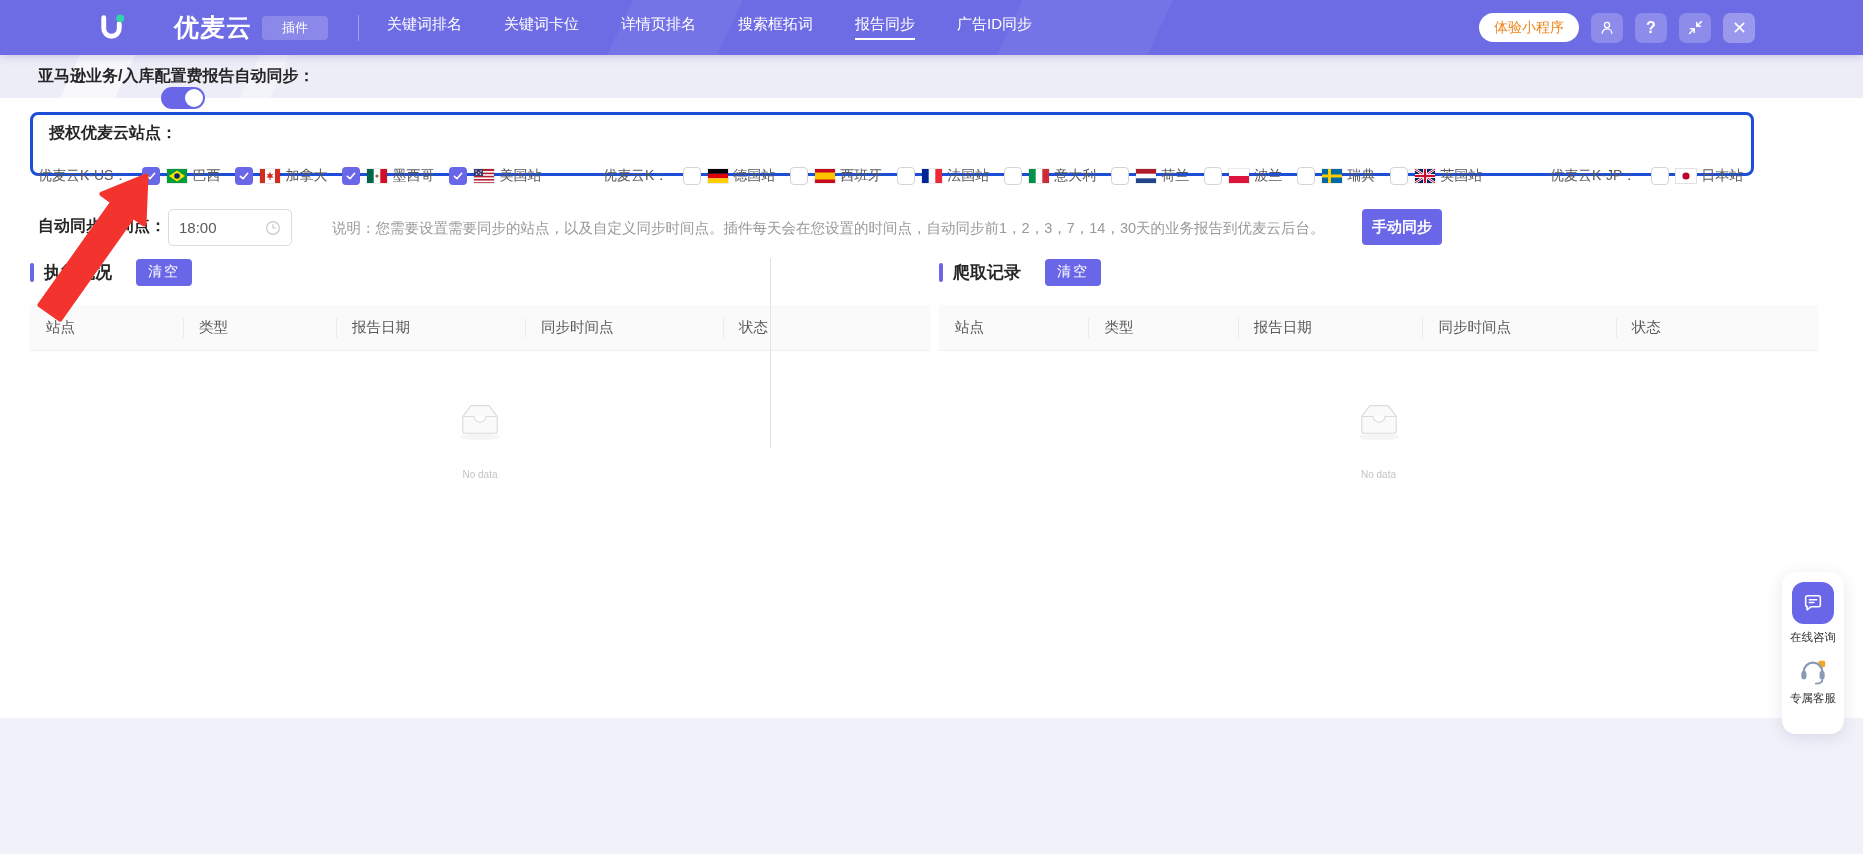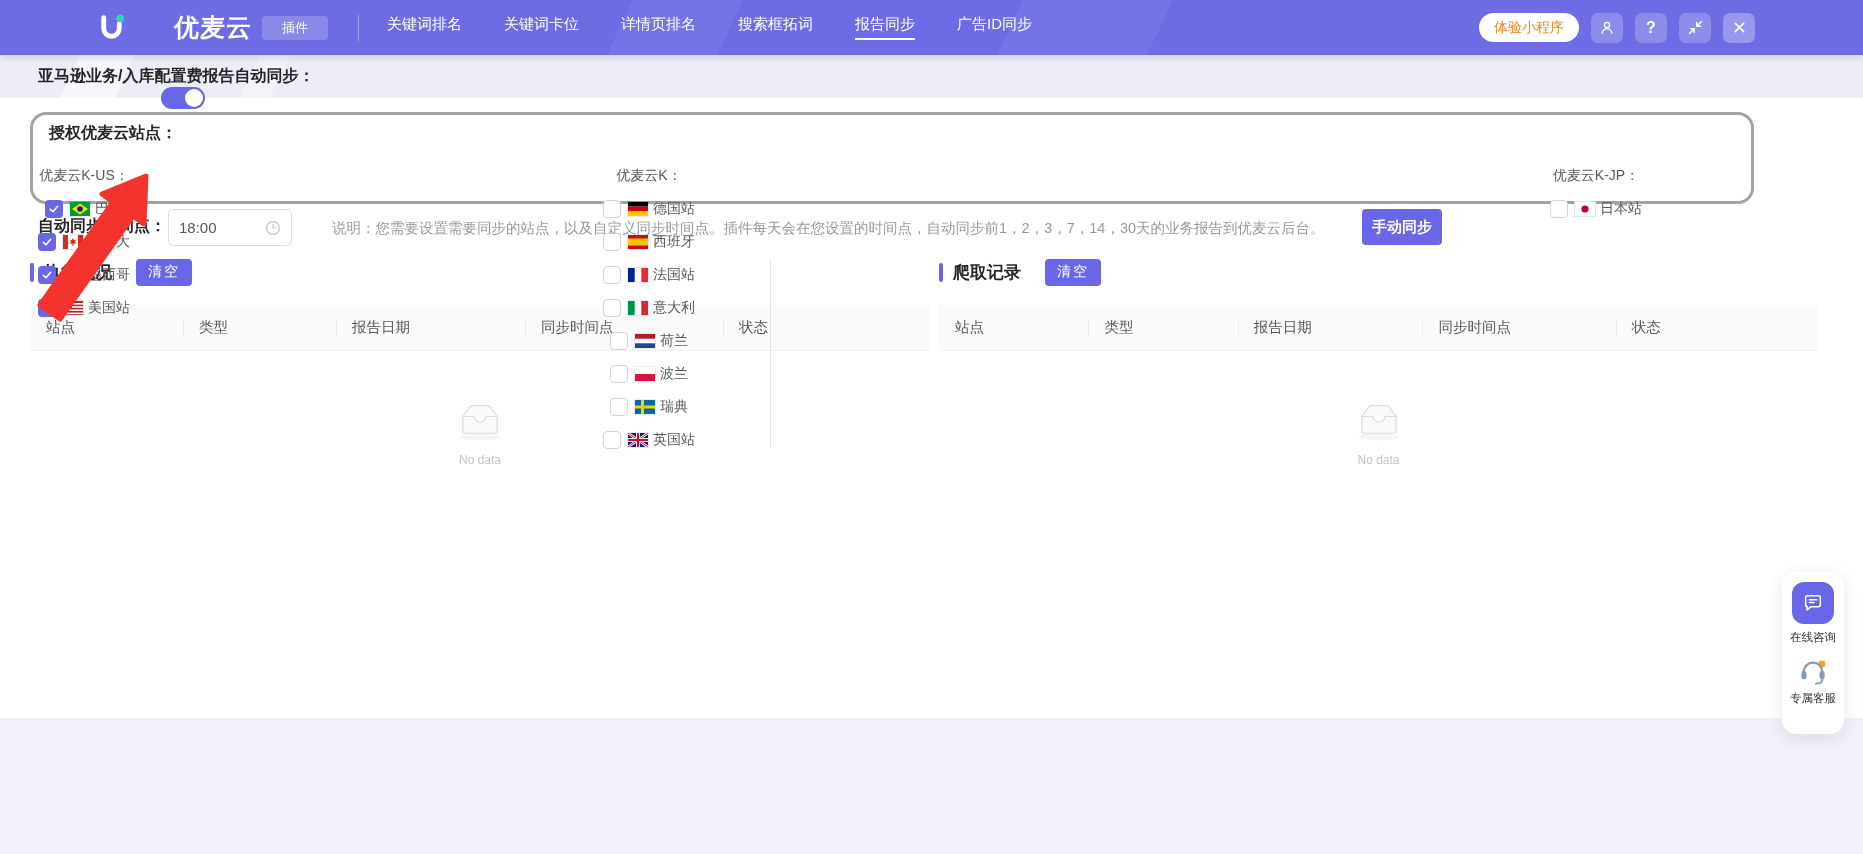--- a/index.html
+++ b/index.html
@@ -32,25 +32,25 @@
   .streak { position:absolute; background:rgba(255,255,255,.55); transform:skewX(-25deg); }
   .white-area { position:absolute; top:98px; left:0; width:1863px; height:620px; background:#ffffff; }
 
   
   .toggle-row { position:absolute; top:66px; left:38px; display:flex; align-items:center; z-index:5;flex-direction:column; }
   .toggle-label { font-size:16px; font-weight:bold; color:#262626; }
   .switch { position:relative; width:44px; height:22px; background:#6a66e8; border-radius:11px; margin-left:14px; cursor:pointer; }
   .switch .knob { position:absolute; top:2px; right:2px; width:18px; height:18px; background:#fff; border-radius:50%; }
 
   
-  .red-box { position:absolute; top:112px; left:30px; width:1724px; height:92px;
-             border:3px solid #a3a3a3; border-radius:16px; z-index:6; }
+  .red-box { position:absolute; top:112px; left:30px; width:1724px; height:64px;
+             border:3px solid #1d4ed8; border-radius:8px; z-index:6; }
   .auth-title { position:absolute; top:8px; left:16px; font-size:16px; font-weight:bold; color:#262626; }
   .sites-row { position:absolute; top:52px; left:0; width:100%; height:22px; }
-  .site-group { position:absolute; top:0; display:flex; align-items:center; gap:15px; white-space:nowrap;flex-direction:column; }
+  .site-group { position:absolute; top:0; display:flex; align-items:center; gap:15px; white-space:nowrap; }
   .group-label { font-size:14px; color:#595959; }
   .site { display:inline-flex; align-items:center; gap:5px; cursor:pointer; }
   .cb { width:18px; height:18px; border-radius:4px; border:1px solid #d4d4d4; background:#fff;
         display:inline-flex; align-items:center; justify-content:center; }
   .cb.checked { border:none; background:#6a66e8; }
   .cb svg { display:none; }
   .cb.checked svg { display:block; }
   .flag { width:20px; height:14px; display:inline-block; outline:1px solid rgba(0,0,0,.08); margin-left:2px; }
   .flag svg { display:block; }
   .site-label { font-size:14px; color:#595959; }
@@ -73,21 +73,21 @@
   .ptitle { font-size:17px; font-weight:bold; color:#262626; margin-left:10px; }
   .clear-btn { margin-left:24px; height:27px; padding:0 12px; background:#6a66e8; color:#fff; font-size:14px;
                border:none; border-radius:4px; cursor:pointer; letter-spacing:2px; }
   .thead { display:flex; height:46px; background:#fafafa; margin-top:17px; border-bottom:1px solid #f0f0f0; }
   .th { position:relative; display:flex; align-items:center; padding-left:16px; font-size:14.5px; color:#595959; }
   .th:nth-child(1){ width:17%; } .th:nth-child(2){ width:17%; } .th:nth-child(3){ width:21%; }
   .th:nth-child(4){ width:22%; } .th:nth-child(5){ width:23%; }
   .th:not(:first-child)::before { content:''; position:absolute; left:0; top:13px; width:1px; height:20px; background:#ececec; }
   .tbody { position:relative; height:122px; background:#fff; }
   .empty { position:absolute; top:48px; left:50%; transform:translateX(-50%); text-align:center; }
-  .empty-text { margin-top:6px; font-size:12px; color:#c4c4c4; }
+  .empty-text { margin-top:22px; font-size:10px; color:#c4c4c4; }
   .scroll-line { position:absolute; left:770px; top:258px; width:1px; height:190px; background:#e3e3e3; z-index:7; }
 
   
   .arrow { position:absolute; left:34px; top:170px; z-index:50; pointer-events:none; }
 
   
   .float-widget { position:absolute; left:1782px; top:572px; width:62px; height:162px; background:#fff;
                   border-radius:14px; box-shadow:0 4px 16px rgba(60,60,120,.12); z-index:20;
                   display:flex; flex-direction:column; align-items:center; padding-top:10px; }
   .chat-btn { width:42px; height:42px; background:#6a66e8; border:none; border-radius:12px; cursor:pointer;

